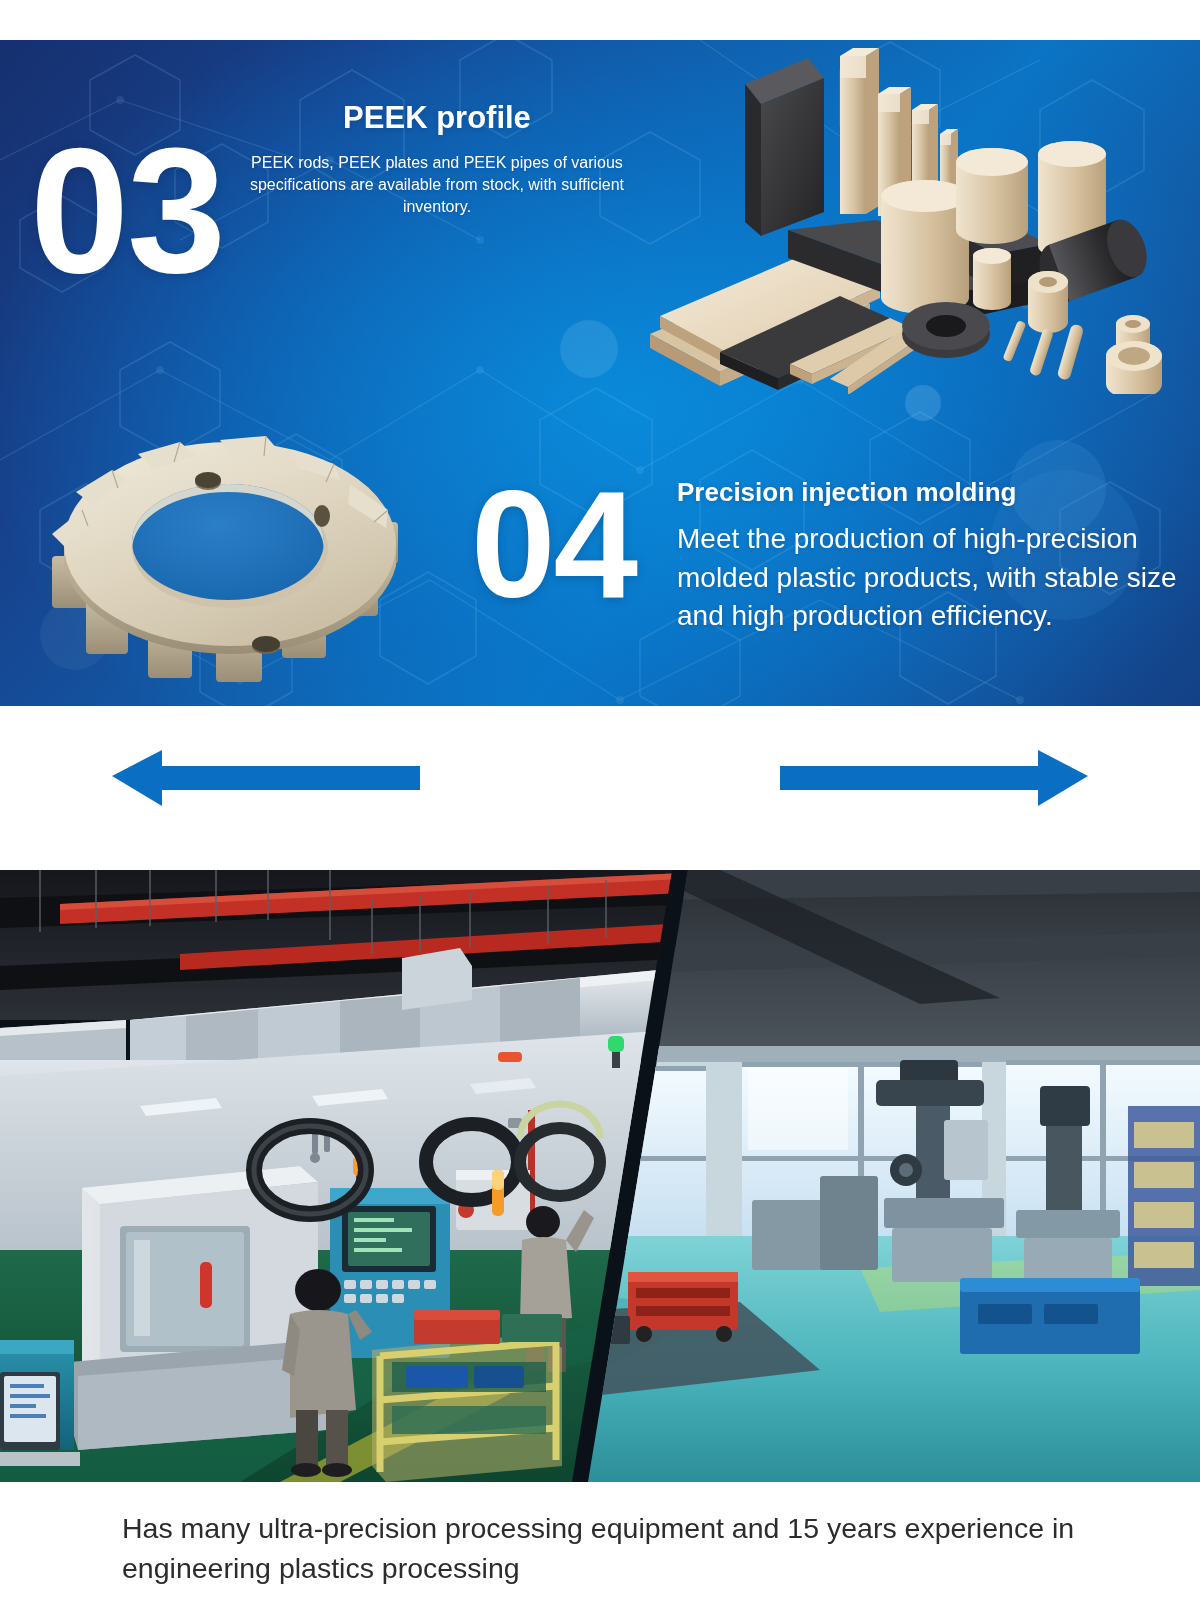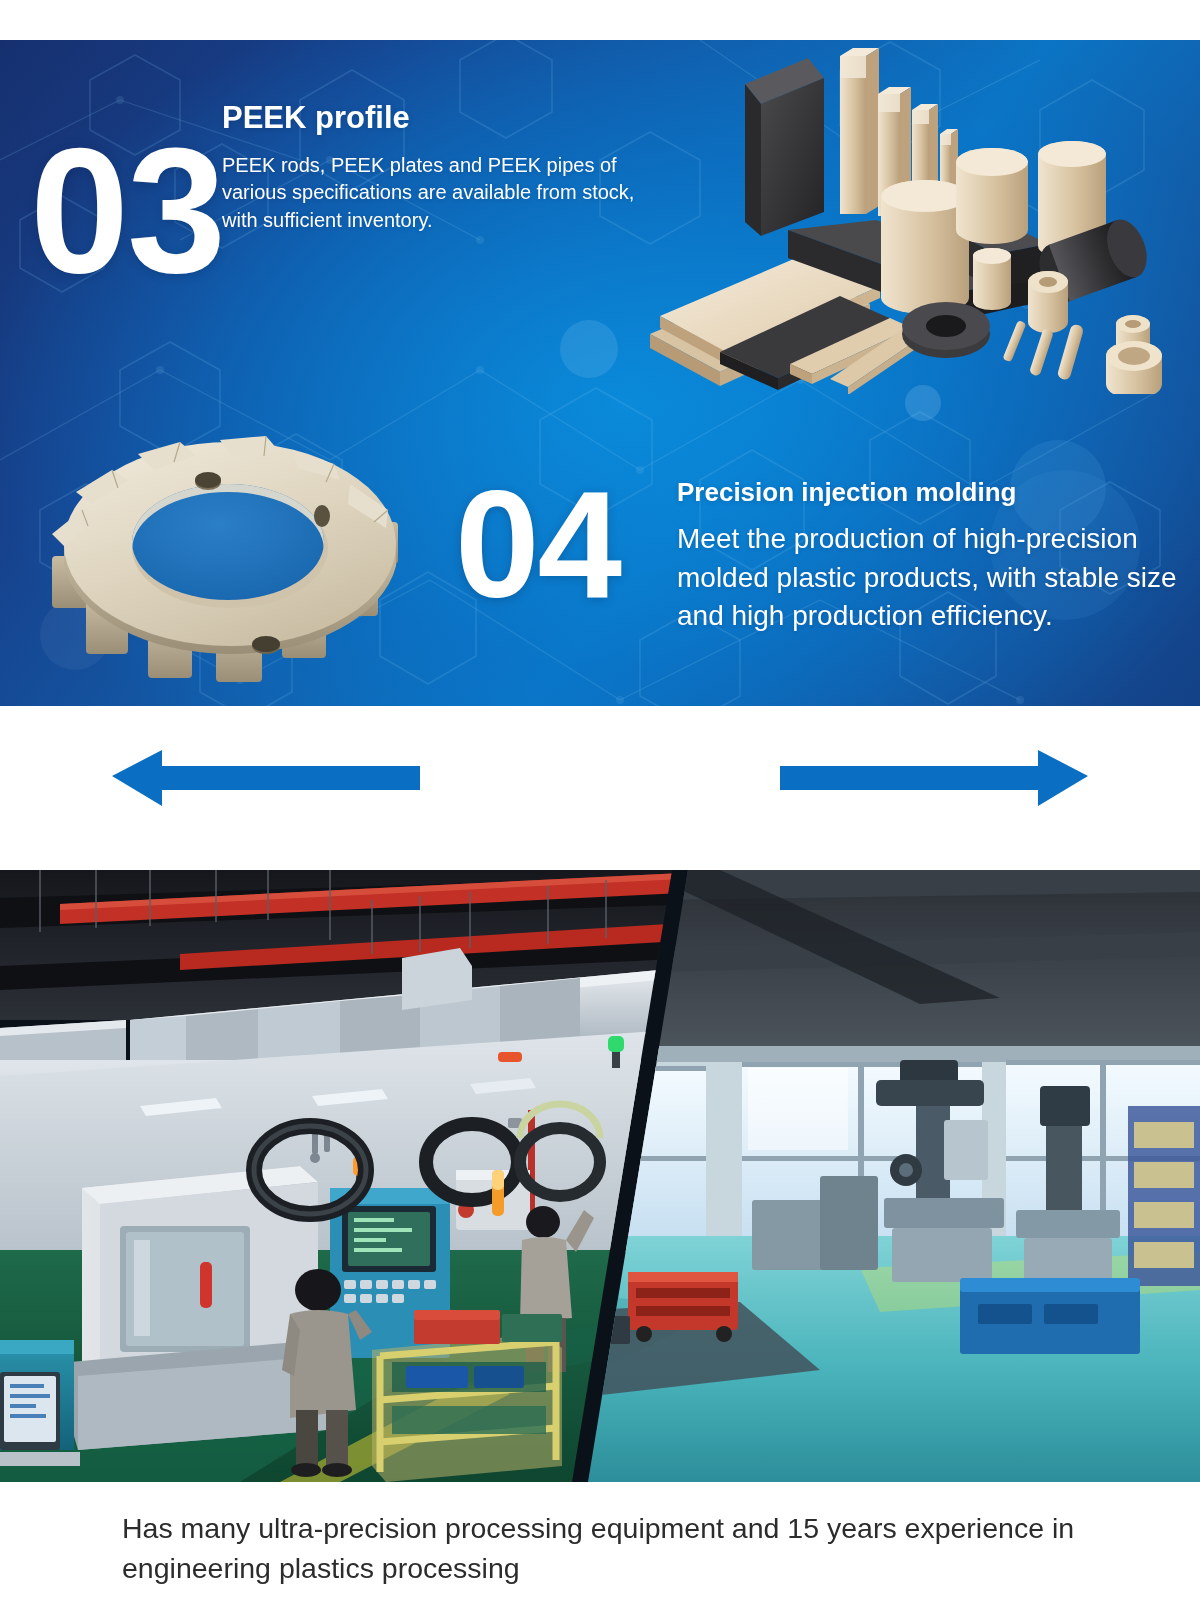--- a/index.html
+++ b/index.html
@@ -26,33 +26,33 @@
   .bokeh.b5{left:990px;top:430px;width:150px;height:150px;background:rgba(60,140,210,.16);}
 
   
   .blk03{position:absolute;left:22px;top:60px;width:640px;height:270px;}
   .bignum{
     position:absolute;color:#fff;font-weight:bold;line-height:1;
     font-size:178px;letter-spacing:-2px;
     text-shadow:0 2px 10px rgba(0,30,70,.25);
   }
   .blk03 .bignum{left:8px;top:22px;}
-  .blk03 .txtwrap{position:absolute;left:200px;top:0;width:430px;}
+  .blk03 .txtwrap{position:absolute;left:200px;top:0;width:430px;text-align:center;}
   .htitle{
     color:#fff;font-size:31px;font-weight:bold;line-height:1.15;margin:0 0 16px 0;
     text-shadow:0 1px 5px rgba(0,30,70,.22);
   }
   .hbody{
-    color:#fff;font-size:20px;line-height:1.38;margin:0;
+    color:#fff;font-size:16px;line-height:1.38;margin:0;
     text-shadow:0 1px 4px rgba(0,30,70,.20);
   }
 
   
   .blk04{position:absolute;left:455px;top:420px;width:720px;height:230px;}
-  .blk04 .bignum{left:0px;top:8px;font-size:152px;}
+  .blk04 .bignum{left:16px;top:8px;font-size:152px;}
   .blk04 .txtwrap{position:absolute;left:222px;top:18px;width:500px;}
   .blk04 .htitle{font-size:26px;margin-bottom:12px;}
   .blk04 .hbody{font-size:28px;}
 
   
   .prodimg{position:absolute;left:640px;top:-6px;width:560px;height:360px;}
 
   
   .gearimg{position:absolute;left:30px;top:378px;width:400px;height:290px;}
 

